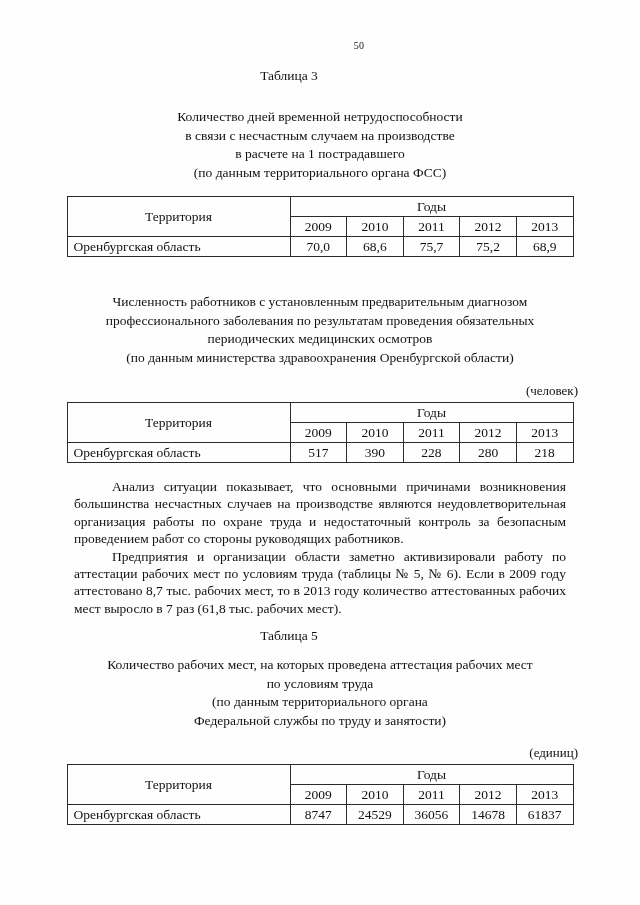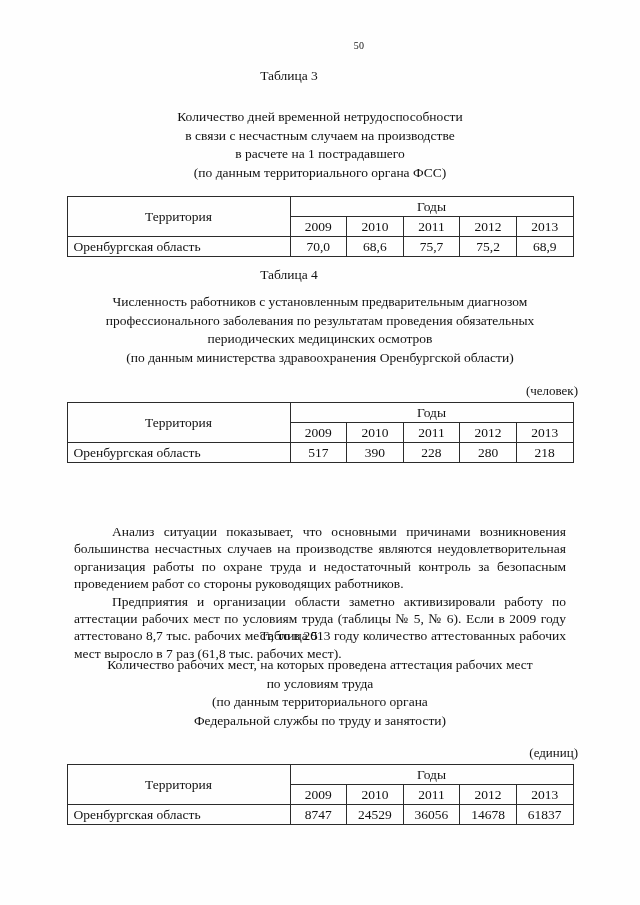--- a/index.html
+++ b/index.html
@@ -82,21 +82,21 @@
     margin: 0;
     text-indent: 38px;
   }
   .sec1 { position: absolute; top: 68px; left: 0; width: 640px; }
   .sec1-title { position: absolute; top: 108px; left: 0; width: 640px; }
   .sec1-table { position: absolute; top: 196px; left: 0; width: 640px; }
   .sec2-label { position: absolute; top: 267px; left: 0; width: 640px; }
   .sec2-title { position: absolute; top: 293px; left: 0; width: 640px; }
   .sec2-unit { position: absolute; top: 383px; left: 0; width: 640px; }
   .sec2-table { position: absolute; top: 402px; left: 0; width: 640px; }
-  .body-1 { position: absolute; top: 478px; left: 0; width: 640px; margin-top: 45px; }
+  .body-1 { position: absolute; top: 478px; left: 0; width: 640px; }
   .sec3-label { position: absolute; top: 628px; left: 0; width: 640px; }
   .sec3-title { position: absolute; top: 656px; left: 0; width: 640px; }
   .sec3-unit { position: absolute; top: 745px; left: 0; width: 640px; }
   .sec3-table { position: absolute; top: 764px; left: 0; width: 640px; }
 </style>
 </head>
 <body>
 
 <div class="page">
 
@@ -132,23 +132,20 @@
           <td>70,0</td>
           <td>68,6</td>
           <td>75,7</td>
           <td>75,2</td>
           <td>68,9</td>
         </tr>
       </tbody>
     </table>
   </div>
 
-  <div class="sec2-label">
-    <div class="table-label">Таблица 4</div>
-  </div>
   <div class="sec2-title">
     <div class="block-title">
       <div>Численность работников с установленным предварительным диагнозом</div>
       <div>профессионального заболевания по результатам проведения обязательных</div>
       <div>периодических медицинских осмотров</div>
       <div>(по данным министерства здравоохранения Оренбургской области)</div>
     </div>
   </div>
   <div class="sec2-unit">
     <div class="unit-label">(человек)</div>

